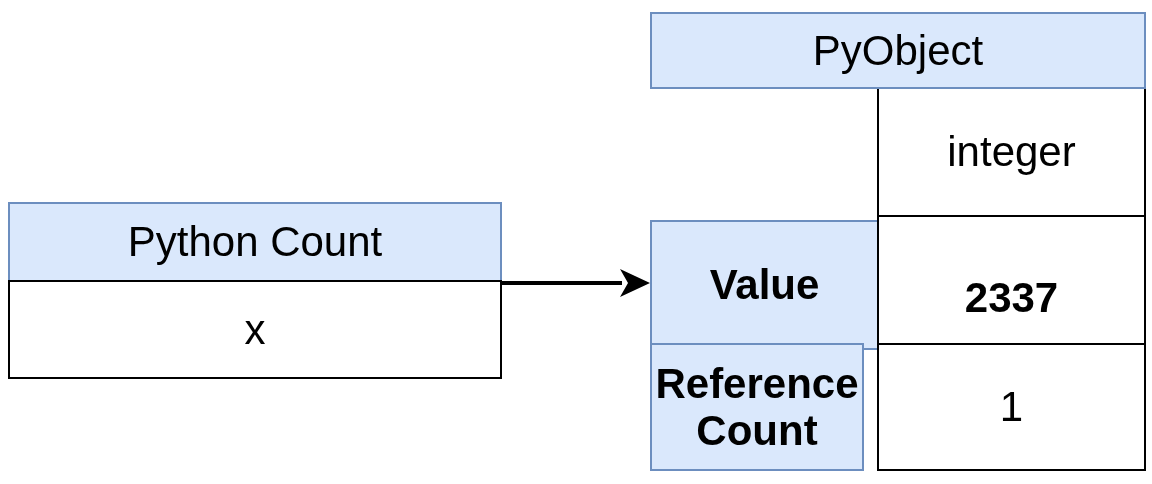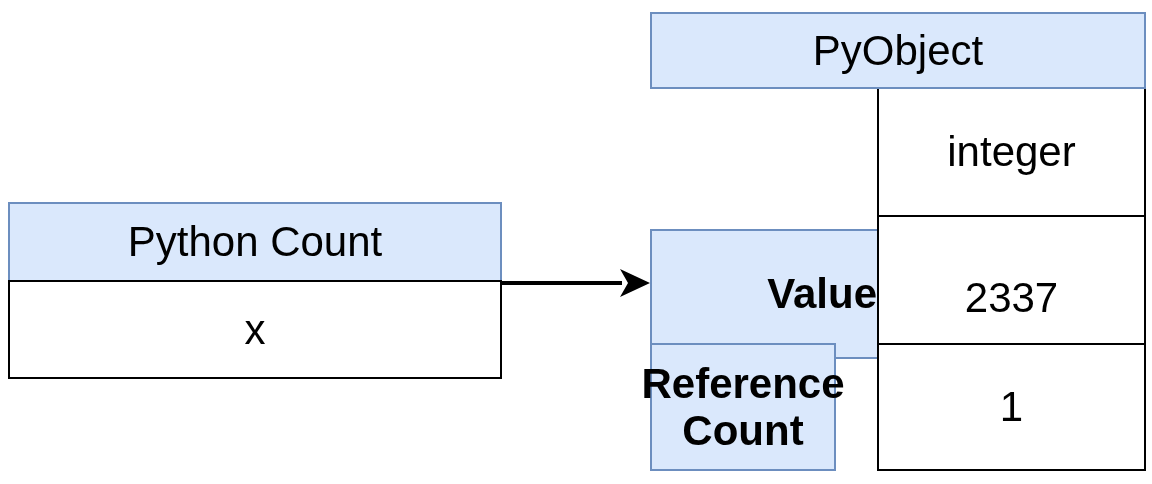--- a/index.html
+++ b/index.html
@@ -28,24 +28,24 @@
 
   
   .namebox        { position: absolute; left: 8px;  top: 202px; width: 494px; height: 175px; }
   .namebox-header { left: 0; top: 0;    width: 494px; height: 80px; }
   .namebox-body   { left: 0; top: 78px; width: 494px; height: 99px; }
 
   
   .pytable   { position: absolute; left: 650px; top: 12px; width: 496px; height: 460px; }
   .pt-header { left: 0;     top: 0;     width: 496px; height: 77px;  }
   .pt-l1     { left: 0;     top: 75px;  width: 229px; height: 130px; }
-  .pt-l2     { left: 0;     top: 217px; width: 229px; height: 130px; justify-content: flex-end; }
-  .pt-l3     { left: 0;     top: 331px; width: 186px; height: 128px; padding: 0 2px; }
+  .pt-l2     { left: 0;     top: 208px; width: 229px; height: 130px; }
+  .pt-l3     { left: 0;     top: 331px; width: 214px; height: 128px; padding: 0 2px; }
   .pt-v1     { left: 227px; top: 75px;  width: 269px; height: 130px; }
-  .pt-v2     { left: 227px; top: 203px; width: 269px; height: 166px; }
+  .pt-v2     { left: 227px; top: 203px; width: 269px; height: 166px; font-weight: bold; }
   .pt-v3     { left: 227px; top: 331px; width: 269px; height: 128px; }
 
   
   .arrow { position: absolute; left: 498px; top: 265px; width: 156px; height: 36px; }
 </style>
 </head>
 <body>
 
 <div class="canvas">
 

